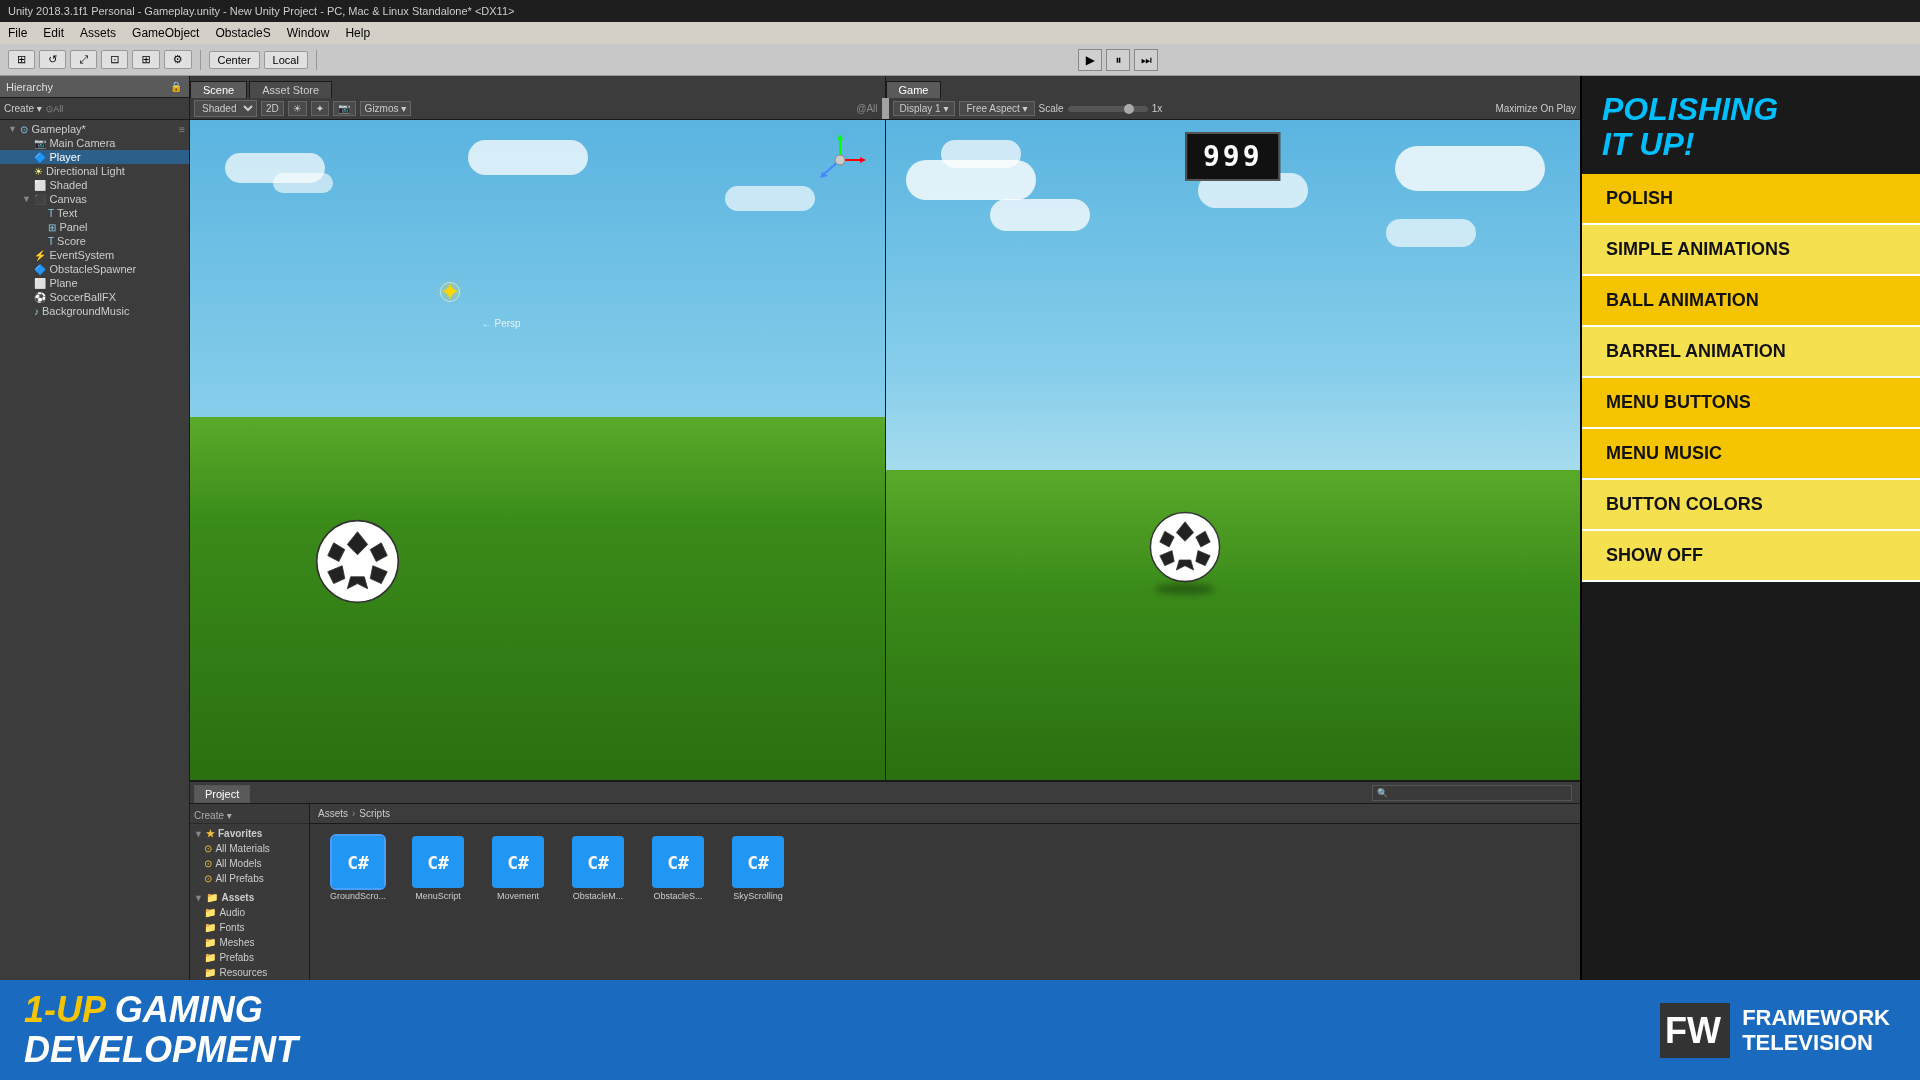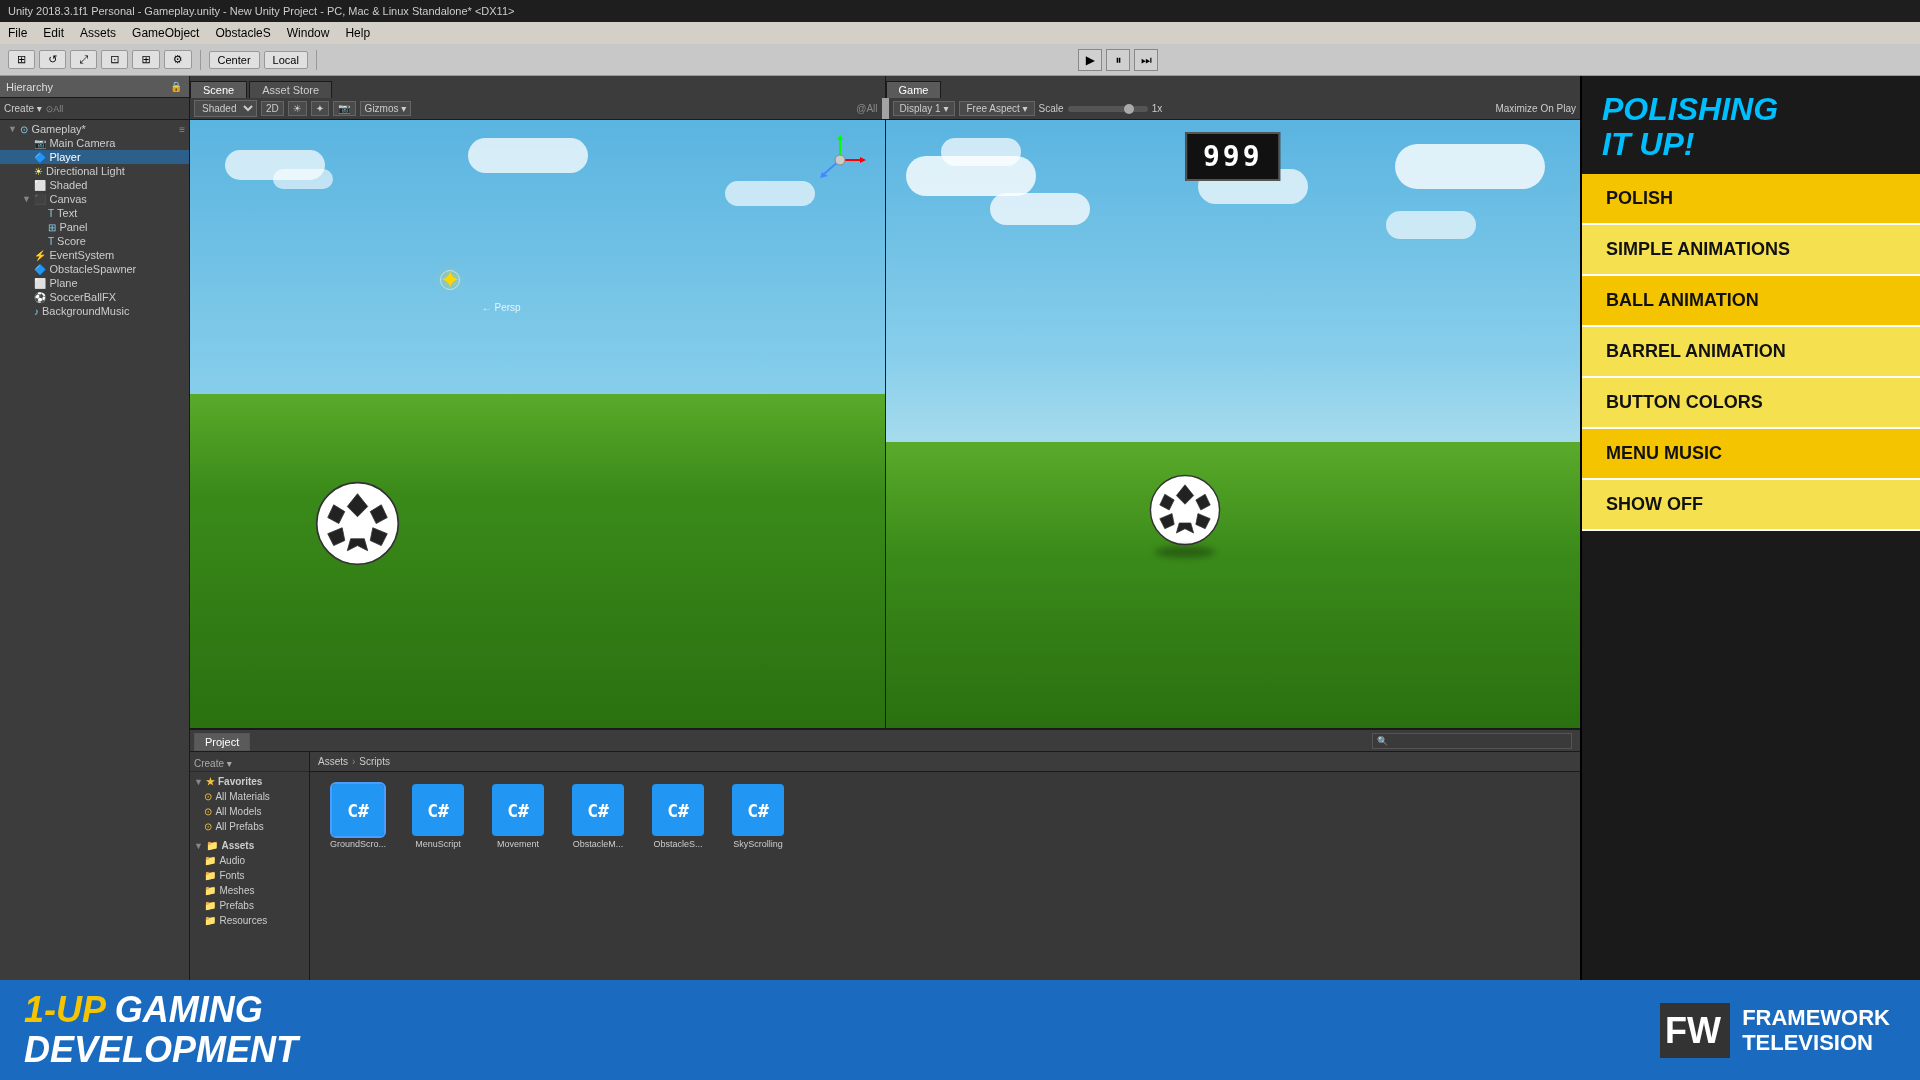--- a/index.html
+++ b/index.html
@@ -48,21 +48,21 @@
     .scene-sky { position: absolute; top: 0; left: 0; right: 0; height: 45%; background: linear-gradient(180deg, #5ab4e0 0%, #87CEEB 100%); }
 
     
     .game-view { flex: 1; display: flex; flex-direction: column; background: #333; text-align: center; }
     .game-content { flex: 1; position: relative; overflow: hidden; background: #87CEEB; }
     .game-sky { position: absolute; top: 0; left: 0; right: 0; height: 55%; background: linear-gradient(180deg, #5ab4e0 0%, #87CEEB 70%, #aadded 100%); }
     .game-grass-area { position: absolute; bottom: 0; left: 0; right: 0; height: 47%; background: linear-gradient(180deg, #5aaa2a 0%, #3a8a1a 40%, #2a7010 100%); }
     .game-score { position: absolute; top: 12px; left: 50%; transform: translateX(-50%); background: #111; color: #fff; font-size: 28px; font-weight: bold; font-family: monospace; padding: 6px 16px; border: 2px solid #555; letter-spacing: 3px; }
 
     
-    .bottom-panel { height: 252px; background: #3c3c3c; border-top: 2px solid #1a1a1a; display: flex; flex-direction: column; flex-shrink: 0; }
+    .bottom-panel { height: 200px; background: #3c3c3c; border-top: 2px solid #1a1a1a; display: flex; flex-direction: column; flex-shrink: 0; }
     .bottom-tabs { height: 22px; background: #3c3c3c; display: flex; align-items: flex-end; padding: 0 4px; border-bottom: 1px solid #1a1a1a; }
     .bottom-tab { padding: 2px 10px; font-size: 11px; color: #ccc; cursor: pointer; background: #4a4a4a; border: 1px solid #555; margin-right: 2px; }
     .bottom-tab.active { background: #5a5a5a; color: #fff; }
     .bottom-content { display: flex; flex: 1; overflow: hidden; }
     .project-sidebar { width: 120px; background: #3a3a3a; border-right: 1px solid #1a1a1a; overflow-y: auto; padding: 4px 0; }
     .project-folder { display: flex; align-items: center; padding: 2px 4px; font-size: 10px; color: #ccc; cursor: pointer; }
     .folder-icon { color: #f0c040; margin-right: 3px; font-size: 10px; }
     .project-main { flex: 1; background: #383838; overflow: hidden; display: flex; flex-direction: column; }
     .breadcrumb-bar { height: 20px; background: #3c3c3c; display: flex; align-items: center; padding: 0 8px; font-size: 10px; color: #ccc; border-bottom: 1px solid #1a1a1a; }
     .breadcrumb-sep { margin: 0 4px; color: #888; }
@@ -481,22 +481,23 @@
       <div class="polishing-title">
         <span>POLISHING</span><br>
         <span>IT UP!</span>
       </div>
     </div>
     <div class="menu-list">
       <div class="menu-list-item yellow">POLISH</div>
       <div class="menu-list-item yellow" style="background:#f5e050;">SIMPLE ANIMATIONS</div>
       <div class="menu-list-item yellow">BALL ANIMATION</div>
       <div class="menu-list-item yellow" style="background:#f5e050;">BARREL ANIMATION</div>
+      <div class="menu-list-item yellow">MENU BUTTONS</div>
+      <div class="menu-list-item yellow">MENU MUSIC</div>
       <div class="menu-list-item yellow" style="background:#f5e050;">BUTTON COLORS</div>
-      <div class="menu-list-item yellow">MENU MUSIC</div>
       <div class="menu-list-item yellow" style="background:#f5e050;">SHOW OFF</div>
     </div>
   </div>
 
 </div>
 
 <div style="height:100px; background:#1a6bbf; display:flex; align-items:center; justify-content:space-between; padding:0 30px 0 24px; flex-shrink:0;">
   <div style="color:#fff; font-size:36px; font-weight:900; text-transform:uppercase; line-height:1.1; font-style:italic;">
     <span style="color:#f5c400;">1-UP </span><span>GAMING</span><br>
     <span>DEVELOPMENT</span>

